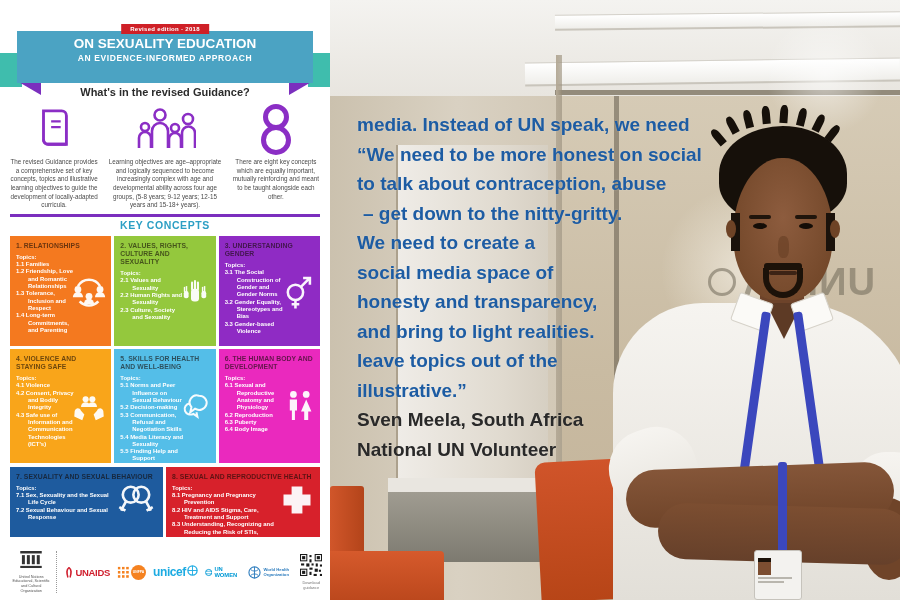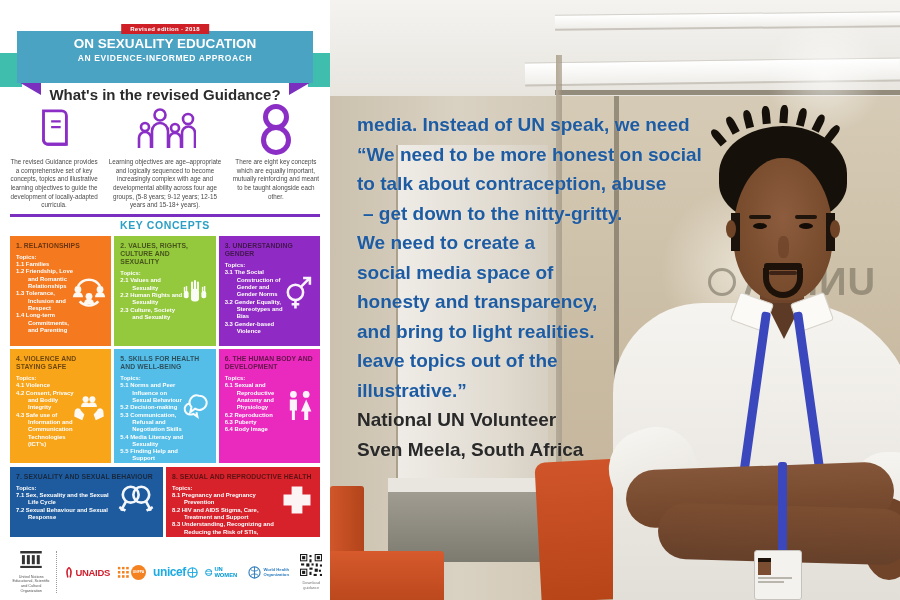--- a/index.html
+++ b/index.html
@@ -16,21 +16,21 @@
   .wing-l { left:0; } .wing-r { right:0; }
   .ribbon-fold { position:absolute; top:81px; width:24px; height:14px; background:#7B2FBE; z-index:1;}
   .fold-l { left:17px; clip-path:polygon(0 0,100% 0,100% 100%); }
   .fold-r { right:17px; clip-path:polygon(0 0,100% 0,0 100%); }
   .ribbon-main { position:absolute; top:31px; left:17px; width:296px; height:52px;
                  background:#4BA3C3; z-index:2; text-align:center; color:#fff; padding-top:5px;}
   .rt1 { font-size:13.5px; font-weight:bold; letter-spacing:.2px; line-height:1.15;}
   .rt2 { font-size:13.5px; font-weight:bold; line-height:1.15;}
   .rt3 { font-size:8.5px; font-weight:bold; letter-spacing:.6px; margin-top:1px;}
   .question { position:absolute; top:86px; left:0; width:100%; text-align:center;
-              font-size:15px; font-weight:bold; color:#2b2b2b; z-index:3;}
+              font-size:11px; font-weight:bold; color:#2b2b2b; z-index:3;}
 
   .intro { position:absolute; top:104px; left:8px; width:314px; display:flex; gap:6px; }
   .intro-col { display:flex; flex-direction:column; align-items:center; }
   .ic1 { width:94px; } .ic2 { width:120px; } .ic3 { width:94px; }
   .intro-icon { height:50px; display:flex; align-items:center; justify-content:center; }
   .intro-text { font-size:6.3px; line-height:1.38; color:#4a4a4a; text-align:center; margin-top:4px;}
 
   .divider { position:absolute; top:214px; left:10px; width:310px; height:2.5px; background:#7B2FBE; }
   .kc-heading { position:absolute; top:219px; left:0; width:100%; text-align:center;
                 font-size:10.5px; font-weight:bold; color:#2C9FC4; letter-spacing:.6px;}
@@ -55,21 +55,21 @@
   .unesco { width:46px; text-align:center; border-right:1px dotted #9a9a9a; padding-right:6px;}
   .unesco-cap { font-size:3.8px; color:#555; line-height:1.2; margin-top:1px;}
   .unaids { display:flex; align-items:center; gap:1px; }
   .unaids-t { font-size:9.5px; font-weight:bold; color:#D01F2E; letter-spacing:-.3px;}
   .unfpa { display:flex; align-items:center; gap:2px; }
   .unfpa-dots { width:12px; height:12px;
       background-image:radial-gradient(circle,#F58220 1.3px,transparent 1.5px);
       background-size:4.2px 4.2px; }
   .unfpa-circle { width:15px; height:15px; border-radius:50%; background:#F58220;
       color:#fff; font-size:3.4px; font-weight:bold; display:flex; align-items:center; justify-content:center;}
-  .unicef { display:flex; align-items:center; gap:1px;}
+  .unicef { display:flex; align-items:flex-start; gap:1px;}
   .unicef-t { font-size:12px; font-weight:bold; color:#1CABE2; letter-spacing:-.4px;}
   .unwomen { width:37px; display:flex; align-items:center; gap:2px;}
   .unwomen-t { font-size:5.8px; font-weight:bold; color:#0099D5; line-height:1.1; }
   .who { display:flex; align-items:center; gap:2px; }
   .who-t { font-size:4.2px; color:#2E7DBE; font-weight:bold; width:28px; line-height:1.2;}
   .qr-block { margin-left:auto; width:26px; text-align:center;}
   .qr-cap { font-size:3.9px; color:#777; line-height:1.25; margin-top:1px;}
 
   
   .photo { position:absolute; left:330px; top:0; width:570px; height:600px; overflow:hidden;
@@ -529,18 +529,18 @@
       <div>media. Instead of UN speak, we need</div>
       <div>“We need to be more honest on social</div>
       <div>to talk about contraception, abuse</div>
       <div class="indent">–  get down to the nitty-gritty.</div>
       <div>We need to create a</div>
       <div>social media space of</div>
       <div>honesty and transparency,</div>
       <div>and bring to light realities.</div>
       <div>leave topics out of the</div>
       <div>illustrative.”</div>
+      <div class="attr">Sven Meela, South Africa</div>
       <div class="attr">National UN Volunteer</div>
-      <div class="attr">Sven Meela, South Africa</div>
     </div>
   </div>
 
 </div>
 
 </body></html>

